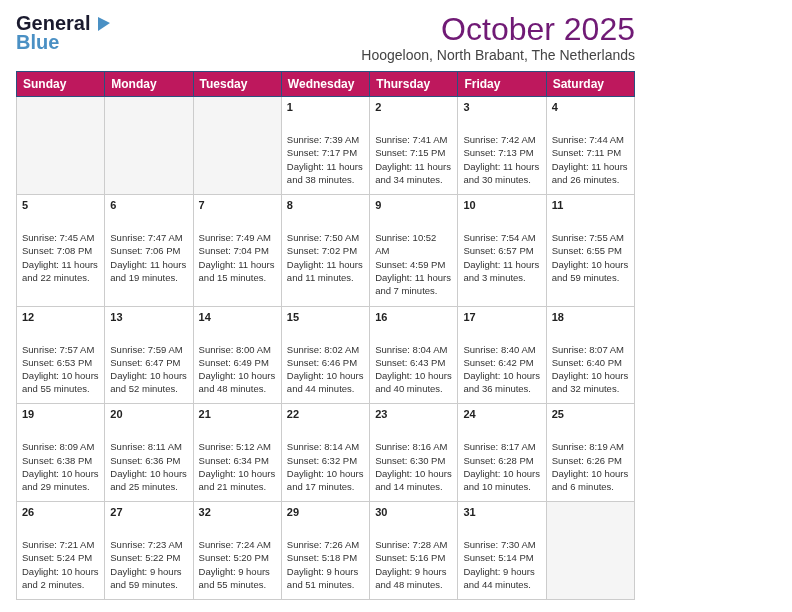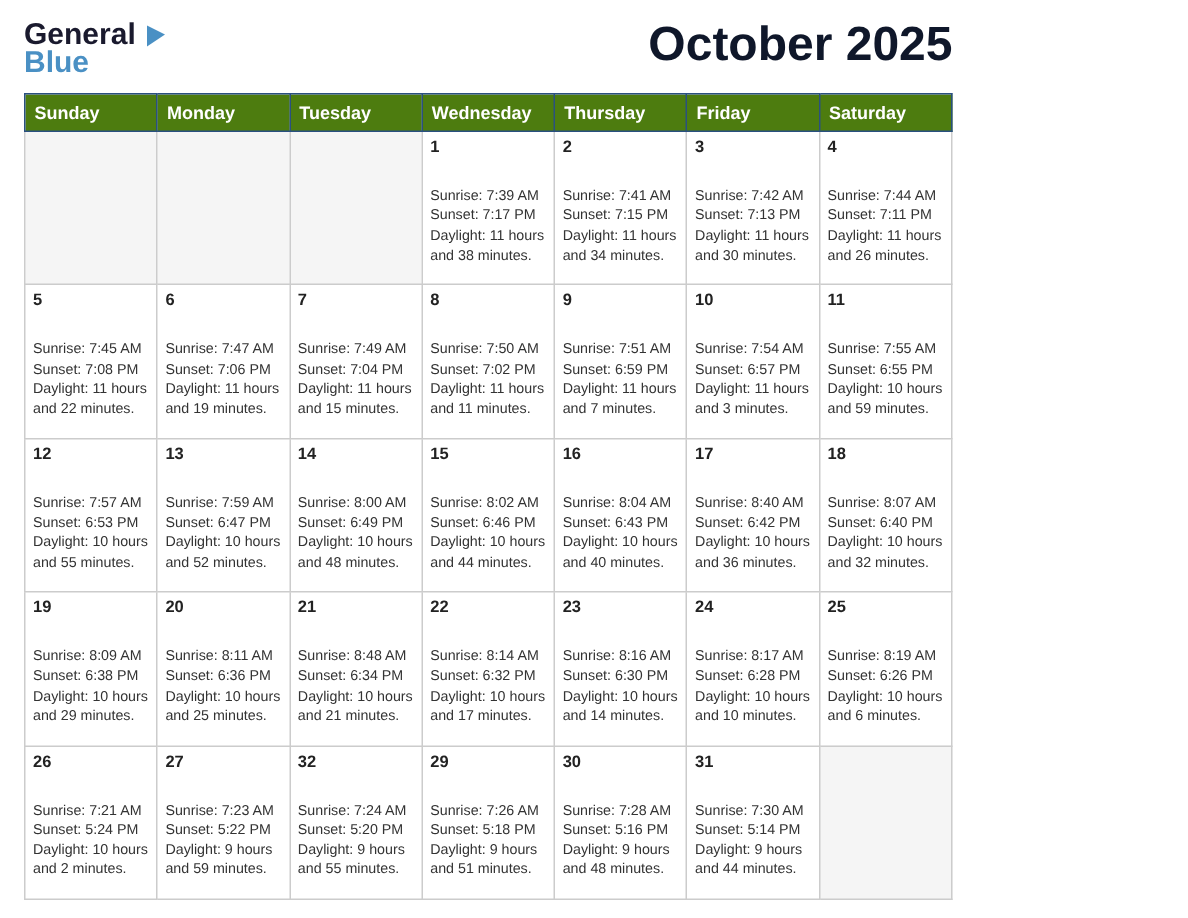--- a/index.html
+++ b/index.html
@@ -30,37 +30,37 @@
     }
     .logo-row {
       display: flex;
       align-items: center;
     }
     .title-section {
       text-align: right;
     }
     .month-title {
       font-size: 32px;
-      font-weight: bold;
-      color: #0f172a;
+      font-weight: normal;
+      color: #701a75;
       line-height: 1.1;
     }
     .location-title {
       font-size: 14px;
       color: #444;
     }
     .calendar {
       flex: 1;
       border: 1px solid #ccc;
       border-collapse: collapse;
       width: 100%;
       table-layout: fixed;
     }
     .calendar th {
-      background: #4d7c0f;
+      background: #be185d;
       color: #fff;
       text-align: left;
       padding: 5px 6px;
       font-size: 12px;
       border: 1px solid #2a5080;
     }
     .calendar td {
       vertical-align: top;
       border: 1px solid #ccc;
       padding: 4px 5px;
@@ -100,20 +100,21 @@
       <div class="logo-row">
         <span style="font-size:20px;font-weight:bold;color:#1a1a2e;">General</span>
         <svg width="22" height="22" viewBox="0 0 22 22">
           <polygon points="8,4 20,10 8,18" fill="#4a90c4"></polygon>
         </svg>
       </div>
       <span style="font-size:20px;font-weight:bold;color:#4a90c4;margin-top:-4px;">Blue</span>
     </div>
     <div class="title-section">
       <div class="month-title">October 2025</div>
+      <div class="location-title">Hoogeloon, North Brabant, The Netherlands</div>
     </div>
   </div>
 
   <table class="calendar">
     <thead>
       <tr>
         <th>Sunday</th>
         <th>Monday</th>
         <th>Tuesday</th>
         <th>Wednesday</th>
@@ -156,21 +157,21 @@
           <td>
             <span class="day-num">7</span>
             <div class="day-info"><span>Sunrise: 7:49 AM</span><br><span>Sunset: 7:04 PM</span><br><span>Daylight: 11 hours</span><br><span>and 15 minutes.</span></div>
           </td>
           <td>
             <span class="day-num">8</span>
             <div class="day-info"><span>Sunrise: 7:50 AM</span><br><span>Sunset: 7:02 PM</span><br><span>Daylight: 11 hours</span><br><span>and 11 minutes.</span></div>
           </td>
           <td>
             <span class="day-num">9</span>
-            <div class="day-info"><span>Sunrise: 7:51 AM</span><br><span>Sunset: 6:59 PM</span><br><span>Daylight: 11 hours</span><br><span>and 7 minutes.</span></div>
+            <div class="day-info"><span>Sunrise: 10:52 AM</span><br><span>Sunset: 4:59 PM</span><br><span>Daylight: 11 hours</span><br><span>and 7 minutes.</span></div>
           </td>
           <td>
             <span class="day-num">10</span>
             <div class="day-info"><span>Sunrise: 7:54 AM</span><br><span>Sunset: 6:57 PM</span><br><span>Daylight: 11 hours</span><br><span>and 3 minutes.</span></div>
           </td>
           <td>
             <span class="day-num">11</span>
             <div class="day-info"><span>Sunrise: 7:55 AM</span><br><span>Sunset: 6:55 PM</span><br><span>Daylight: 10 hours</span><br><span>and 59 minutes.</span></div>
           </td>
         </tr>
@@ -208,21 +209,21 @@
           <td>
             <span class="day-num">19</span>
             <div class="day-info"><span>Sunrise: 8:09 AM</span><br><span>Sunset: 6:38 PM</span><br><span>Daylight: 10 hours</span><br><span>and 29 minutes.</span></div>
           </td>
           <td>
             <span class="day-num">20</span>
             <div class="day-info"><span>Sunrise: 8:11 AM</span><br><span>Sunset: 6:36 PM</span><br><span>Daylight: 10 hours</span><br><span>and 25 minutes.</span></div>
           </td>
           <td>
             <span class="day-num">21</span>
-            <div class="day-info"><span>Sunrise: 8:48 AM</span><br><span>Sunset: 6:34 PM</span><br><span>Daylight: 10 hours</span><br><span>and 21 minutes.</span></div>
+            <div class="day-info"><span>Sunrise: 5:12 AM</span><br><span>Sunset: 6:34 PM</span><br><span>Daylight: 10 hours</span><br><span>and 21 minutes.</span></div>
           </td>
           <td>
             <span class="day-num">22</span>
             <div class="day-info"><span>Sunrise: 8:14 AM</span><br><span>Sunset: 6:32 PM</span><br><span>Daylight: 10 hours</span><br><span>and 17 minutes.</span></div>
           </td>
           <td>
             <span class="day-num">23</span>
             <div class="day-info"><span>Sunrise: 8:16 AM</span><br><span>Sunset: 6:30 PM</span><br><span>Daylight: 10 hours</span><br><span>and 14 minutes.</span></div>
           </td>
           <td>

